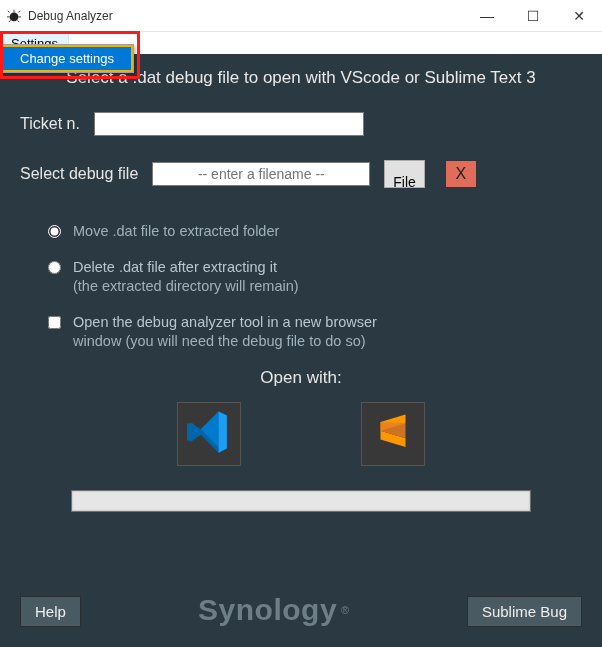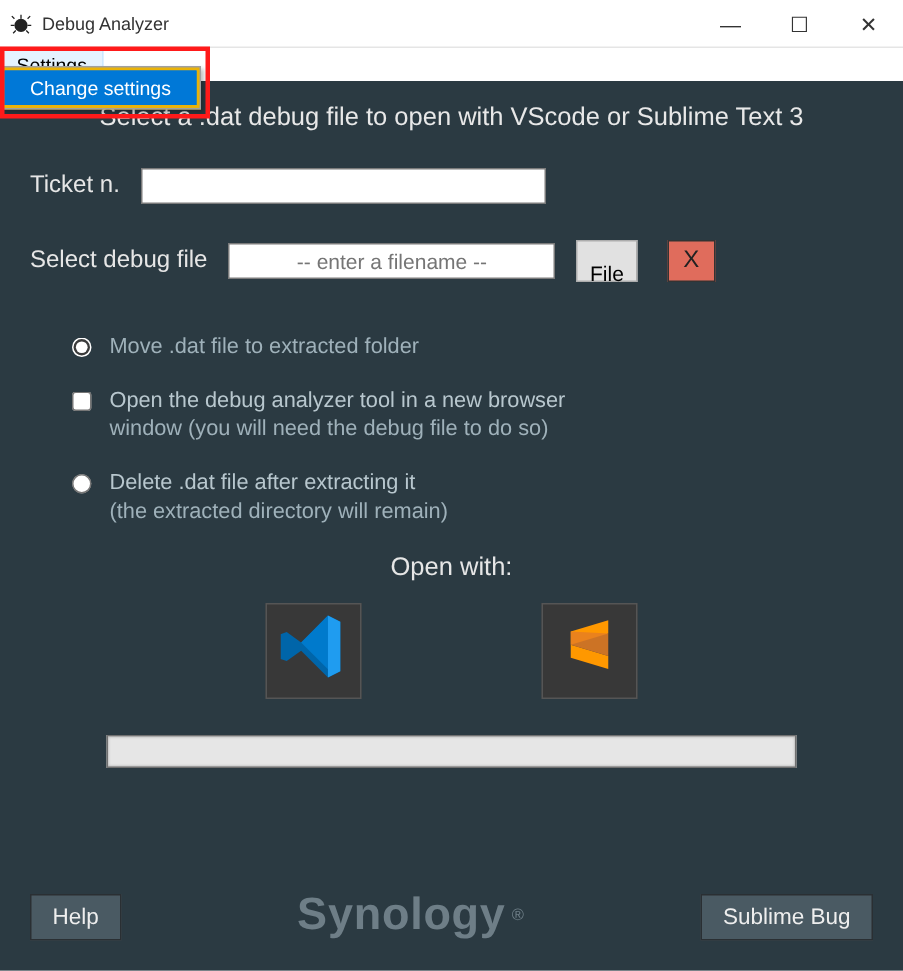--- a/index.html
+++ b/index.html
@@ -213,31 +213,31 @@
     <button class="file-btn">File</button>
     <div class="x-btn">X</div>
   </div>
 
   <div class="options">
     <label class="opt-row">
       <input type="radio" name="datopt" checked="" style="">
       <span class="opt-text line1">Move .dat file to extracted folder</span>
     </label>
     <label class="opt-row">
+      <input type="radio" name="datopt" style="">
+      <span class="opt-text">
+        <span class="line1">Delete .dat file after extracting it</span><br>
+        <span>(the extracted directory will remain)</span>
+      </span>
+    </label>
+    <label class="opt-row">
       <input type="checkbox" style="">
       <span class="opt-text">
         <span class="line1">Open the debug analyzer tool in a new browser</span><br>
         <span>window (you will need the debug file to do so)</span>
-      </span>
-    </label>
-    <label class="opt-row">
-      <input type="radio" name="datopt" style="">
-      <span class="opt-text">
-        <span class="line1">Delete .dat file after extracting it</span><br>
-        <span>(the extracted directory will remain)</span>
       </span>
     </label>
   </div>
 
   <div class="open-with-label">Open with:</div>
 
   <div class="editor-row">
     <div class="editor-btn">
       <span>
         <svg width="44" height="44" viewBox="0 0 32 32">

